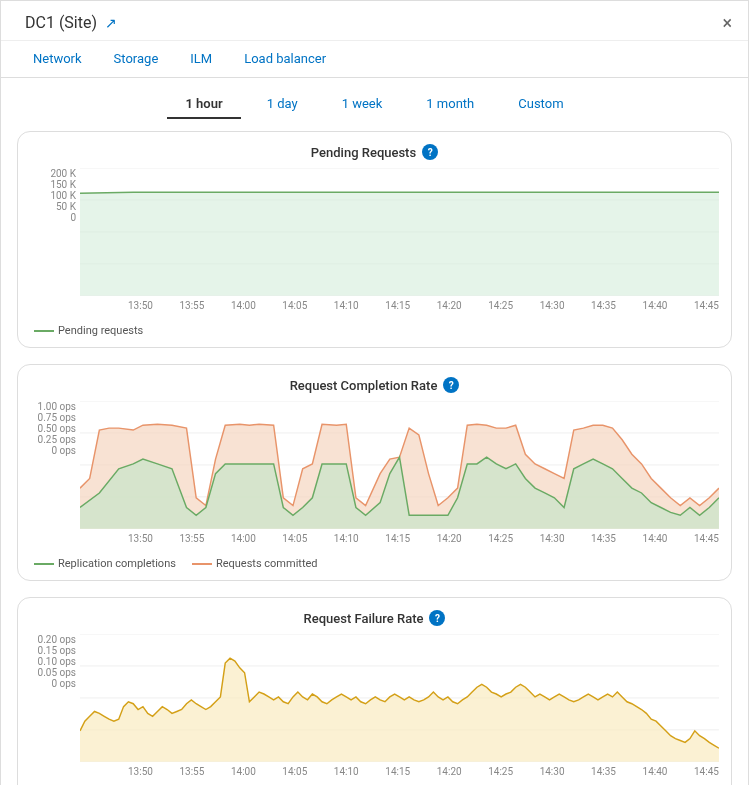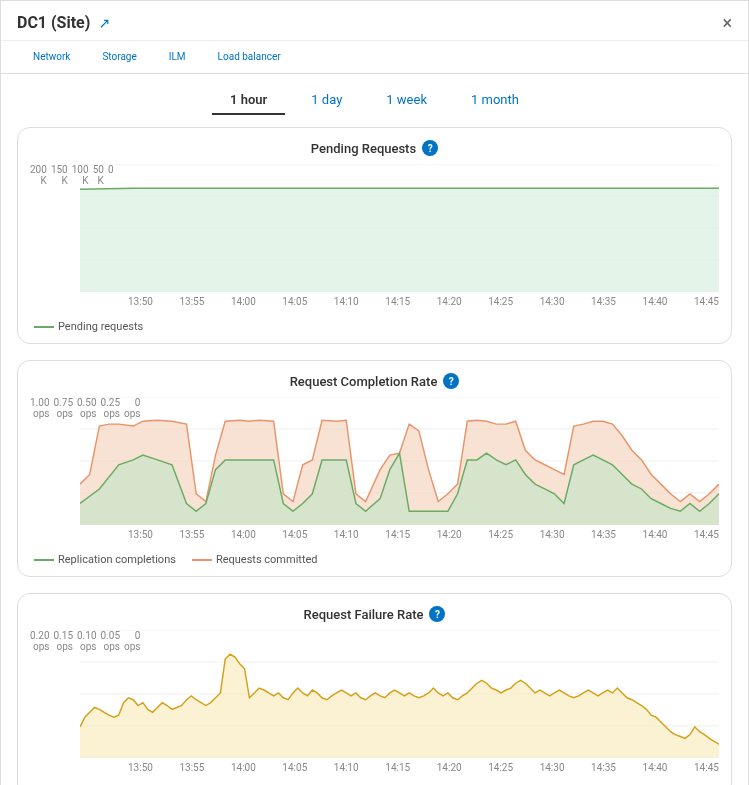--- a/index.html
+++ b/index.html
@@ -23,22 +23,23 @@
       padding: 12px 16px 8px;
       border-bottom: 1px solid #eee;
     }
     .title-bar-left {
       display: flex;
       align-items: center;
       gap: 8px;
     }
     .window-title {
       font-size: 16px;
-      font-weight: 700;
-      color: #333;
+      font-weight: 400;
+      color: #333;
+      margin-left: 8px;
     }
     .external-link-icon {
       color: #0073c4;
       font-size: 14px;
       cursor: pointer;
     }
     .close-icon {
       color: #666;
       font-size: 18px;
       cursor: pointer;
@@ -46,21 +47,21 @@
     }
     .tabs-nav {
       display: flex;
       border-bottom: 1px solid #ddd;
       padding: 0 16px;
     }
     .tab-item {
       padding: 10px 16px;
       cursor: pointer;
       color: #0073c4;
-      font-size: 10px;
+      font-size: 13px;
       border-bottom: 2px solid transparent;
       margin-bottom: -1px;
     }
     .tab-item.active {
       color: #333;
       font-weight: 600;
       border-bottom: 2px solid #333;
     }
     .time-range-bar {
       display: flex;
@@ -137,21 +138,21 @@
       position: relative;
       height: 150px;
     }
     .y-labels {
       position: absolute;
       left: 0;
       top: 0;
       bottom: 0;
       width: 50px;
       display: flex;
-      flex-direction: row;
+      flex-direction: column;
       justify-content: flex-start;
       font-size: 10px;
       color: #888;
       padding-bottom: 2px;
     }
     .y-label { text-align: right; padding-right: 4px; }
     .chart-svg-area {
       position: absolute;
       left: 50px;
       right: 0;
@@ -190,20 +191,21 @@
     <div class="tab-item">Storage</div>
     <div class="tab-item">ILM</div>
     <div class="tab-item">Load balancer</div>
   </div>
 
   <div class="time-range-bar">
     <div class="time-btn active">1 hour</div>
     <div class="time-btn">1 day</div>
     <div class="time-btn">1 week</div>
     <div class="time-btn">1 month</div>
+    <div class="time-btn">Custom</div>
   </div>
 
   <div class="charts-area">
 
     <div class="chart-card">
       <div class="chart-title">
         <span>Pending Requests</span>
         <span class="help-icon">?</span>
       </div>
       <div class="chart-inner">

